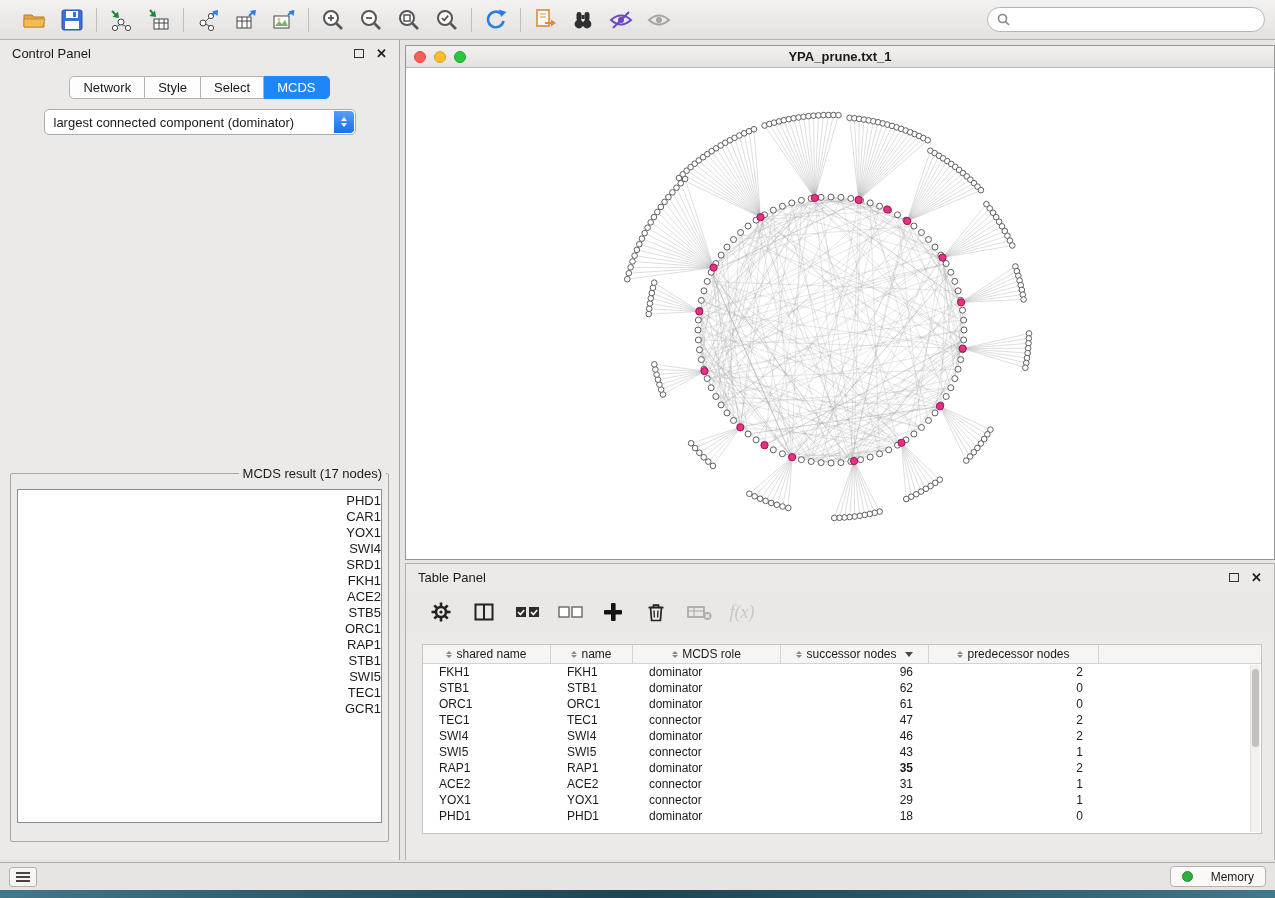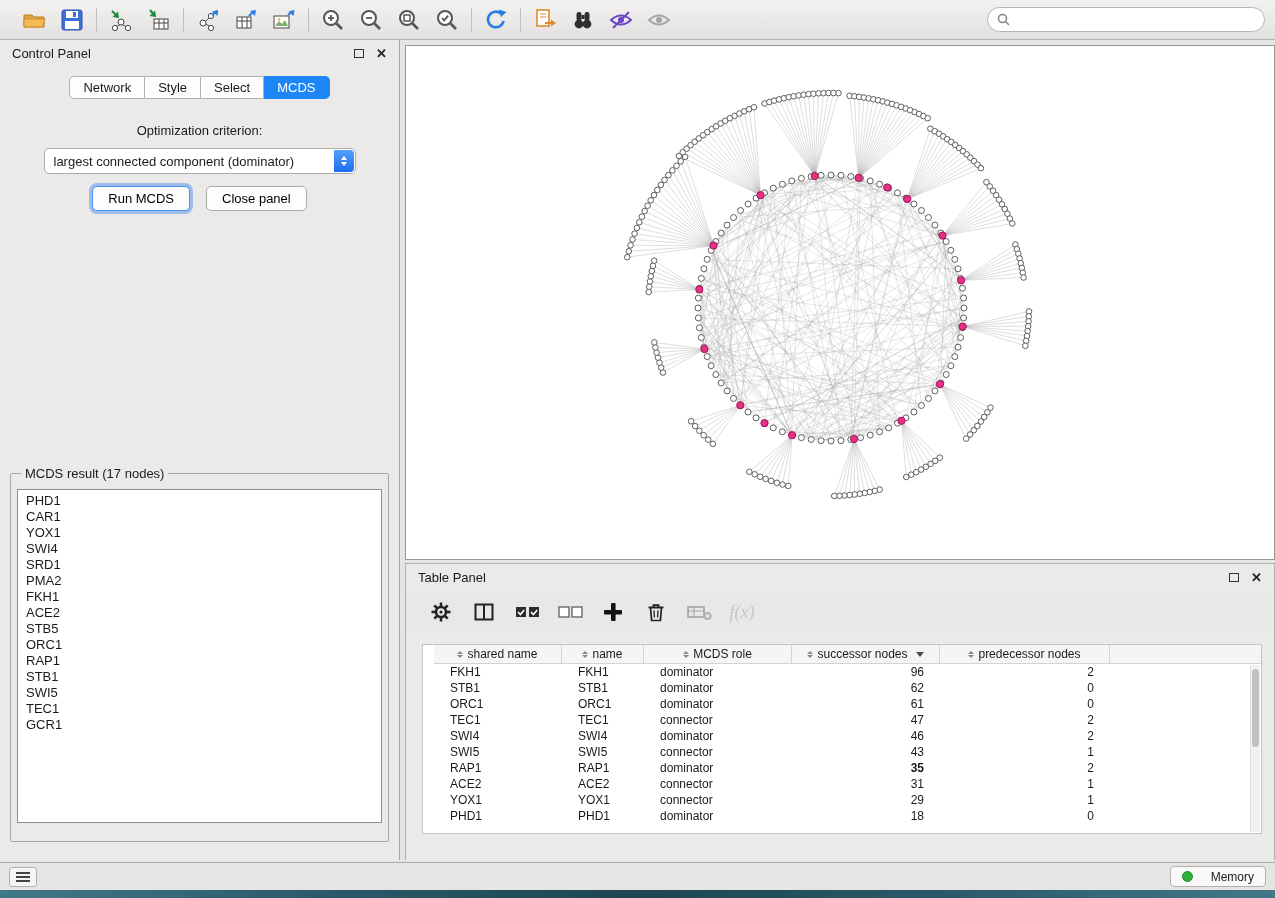--- a/index.html
+++ b/index.html
@@ -26,21 +26,21 @@
   .tab:last-child{border-radius:0 5px 5px 0;}
   .tab.selected{background:#1e86f6;border-color:#1e86f6;color:#fff;}
   .opt-label{text-align:center;font-size:13px;margin-top:24px;}
   .dropdown{margin:10px auto 0;width:312px;height:26px;background:#fff;border:1px solid #aeacaa;border-radius:5px;display:flex;align-items:center;font-size:13px;padding-left:9px;position:relative;cursor:pointer;}
   .dd-btn{position:absolute;right:1px;top:1px;bottom:1px;width:20px;border-radius:0 4px 4px 0;background:linear-gradient(#55a0f9,#1a6ef0);display:flex;flex-direction:column;align-items:center;justify-content:center;gap:2px;}
   .triu-w{width:0;height:0;border-left:3.5px solid transparent;border-right:3.5px solid transparent;border-bottom:4.5px solid #fff;}
   .trid-w{width:0;height:0;border-left:3.5px solid transparent;border-right:3.5px solid transparent;border-top:4.5px solid #fff;}
   .btn-row{display:flex;justify-content:center;gap:16px;margin-top:12px;}
   .btn{height:25px;padding:0 15px;font-size:13px;background:#fdfdfd;border:1px solid #aeacaa;border-radius:5px;cursor:pointer;font-family:"Liberation Sans",sans-serif;}
   .btn.focused{box-shadow:0 0 0 3px rgba(66,133,244,.45);border-color:#4a90ef;}
-  .result-group{position:absolute;left:10px;right:10px;top:426px;bottom:18px;border:1px solid #a9a7a5;border-radius:2px;padding:8px 6px 18px;}
+  .result-group{position:absolute;left:10px;right:10px;top:426px;bottom:18px;border:1px solid #a9a7a5;border-radius:2px;padding:8px 6px 18px;text-align:right;}
   .result-group legend{font-size:13px;padding:0 4px;margin-left:4px;}
   .result-list{width:100%;height:100%;background:#fff;border:1px solid #8f8d8b;overflow:hidden;padding-top:3px;}
   .mcds-item{font-size:13px;line-height:16px;padding-left:8px;cursor:default;}
 
   
   .network-window{position:absolute;left:405px;top:45px;width:870px;height:515px;background:#fff;border:1px solid #98969  4;border:1px solid #989694;}
   .net-titlebar{height:22px;background:linear-gradient(#f3f1f0,#e4e2e0);border-bottom:1px solid #bdbbb9;display:flex;align-items:center;padding:0 8px;position:relative;}
   .lights{display:flex;gap:8px;}
   .light{width:12px;height:12px;border-radius:50%;cursor:pointer;}
   .light.red{background:#ff5f57;border:1px solid #e0443e;}
@@ -48,21 +48,21 @@
   .light.green{background:#28c840;border:1px solid #1ea433;}
   .net-title{position:absolute;left:0;right:0;text-align:center;font-size:13px;font-weight:bold;pointer-events:none;}
   #network-svg{display:block;background:#fff;}
 
   
   .table-panel{position:absolute;left:405px;top:563px;width:870px;height:297px;background:#eceae8;border:1px solid #b3b1af;border-bottom:none;}
   .tp-toolbar{position:absolute;left:0;right:0;top:27px;height:42px;display:flex;align-items:center;gap:17px;padding-left:22px;background:#eae8e6;}
   .tbicon{width:26px;height:26px;display:flex;align-items:center;justify-content:center;cursor:pointer;}
   .tbicon.disabled{opacity:.35;cursor:default;}
   .fx{font-family:"Liberation Serif",serif;font-style:italic;font-size:18px;color:#8a8886;}
-  .tablebox{position:absolute;left:16px;top:80px;width:840px;height:190px;background:#fff;border:1px solid #c6c4c2;overflow:hidden;padding-left:11px;}
+  .tablebox{position:absolute;left:16px;top:80px;width:840px;height:190px;background:#fff;border:1px solid #c6c4c2;overflow:hidden;}
   .thead{display:flex;height:19px;background:#f7f5f4;border-bottom:1px solid #d5d3d1;}
   .th{display:flex;align-items:center;justify-content:center;gap:4px;font-size:12px;border-right:1px solid #d5d3d1;position:relative;cursor:pointer;}
   .sorticon{display:inline-flex;flex-direction:column;gap:1px;}
   .triu{width:0;height:0;border-left:3px solid transparent;border-right:3px solid transparent;border-bottom:3.5px solid #8a8886;}
   .trid{width:0;height:0;border-left:3px solid transparent;border-right:3px solid transparent;border-top:3.5px solid #8a8886;}
   .chev{width:0;height:0;border-left:4px solid transparent;border-right:4px solid transparent;border-top:5px solid #4a4846;margin-left:4px;}
   .tr{display:flex;height:16px;align-items:center;}
   .td{font-size:12px;padding-left:16px;white-space:nowrap;overflow:hidden;}
   .td.num{text-align:right;padding-left:0;padding-right:16px;}
   .vscroll{position:absolute;right:1px;top:20px;bottom:1px;width:10px;background:#f3f1ef;border-left:1px solid #e2e0de;}
@@ -248,55 +248,57 @@
       <span class="float-box"></span>
       <span class="close-x">✕</span>
     </span>
   </div>
   <div class="tabs" id="cp-tabs">
       <div class="tab">Network</div>
       <div class="tab">Style</div>
       <div class="tab">Select</div>
       <div class="tab selected">MCDS</div>
     </div>
-  <div class="opt-label">Optimization criterion:</div>
   <div class="dropdown">
     <span>largest connected component (dominator)</span>
     <span class="dd-btn">
         <span class="triu-w"></span>
         <span class="trid-w"></span>
       </span>
-  </div>
-  <div class="btn-row">
-    <button class="btn focused">Run MCDS</button>
-    <button class="btn">Close panel</button>
   </div>
   <fieldset class="result-group">
     <legend>MCDS result (17 nodes)</legend>
     <div class="result-list" id="mcds-list">
         <div class="mcds-item">PHD1</div>
         <div class="mcds-item">CAR1</div>
         <div class="mcds-item">YOX1</div>
         <div class="mcds-item">SWI4</div>
         <div class="mcds-item">SRD1</div>
-        <div class="mcds-item">PMA2</div>
         <div class="mcds-item">FKH1</div>
         <div class="mcds-item">ACE2</div>
         <div class="mcds-item">STB5</div>
         <div class="mcds-item">ORC1</div>
         <div class="mcds-item">RAP1</div>
         <div class="mcds-item">STB1</div>
         <div class="mcds-item">SWI5</div>
         <div class="mcds-item">TEC1</div>
         <div class="mcds-item">GCR1</div>
       </div>
   </fieldset>
 </div>
 
 <div class="network-window">
+  <div class="net-titlebar">
+    <span class="lights">
+      <span class="light red"></span>
+      <span class="light yellow"></span>
+      <span class="light green"></span>
+    </span>
+    <span class="net-title">YPA_prune.txt_1</span>
+  </div>
   <svg id="network-svg" width="866" height="491" viewBox="0 0 866 491">
       <line x1="425" y1="129" x2="473.59035624073056" y2="138.19379143032083" stroke="#9a9a9a" stroke-width="0.6" opacity="0.4"></line>
       <line x1="405.1773785985687" y1="130.48550011205793" x2="301.1937914303208" y2="310.5903562407305" stroke="#9a9a9a" stroke-width="0.6" opacity="0.4"></line>
       <line x1="415.0608975530056" y1="394.62810502509694" x2="499.92156772246176" y2="371.8897569840273" stroke="#9a9a9a" stroke-width="0.6" opacity="0.4"></line>
       <line x1="454.59528421618984" y1="391.66541232018255" x2="557.6281050250969" y2="252.06089755300556" stroke="#9a9a9a" stroke-width="0.6" opacity="0.4"></line>
       <line x1="385.7975618033497" y1="389.0911831695567" x2="293.48550011205793" y2="281.8226214014313" stroke="#9a9a9a" stroke-width="0.6" opacity="0.4"></line>
       <line x1="558" y1="262" x2="534.8897569840274" y2="187.0784322775383" stroke="#9a9a9a" stroke-width="0.6" opacity="0.4"></line>
       <line x1="292.37189497490306" y1="252.06089755300567" x2="415.0608975530056" y2="394.62810502509694" stroke="#9a9a9a" stroke-width="0.6" opacity="0.4"></line>
       <line x1="548.8062085696791" y1="213.40964375926944" x2="528.9835871682479" y2="344.92414364721157" stroke="#9a9a9a" stroke-width="0.6" opacity="0.4"></line>
       <line x1="554.6654123201826" y1="291.59528421618984" x2="405.1773785985688" y2="393.51449988794207" stroke="#9a9a9a" stroke-width="0.6" opacity="0.4"></line>

